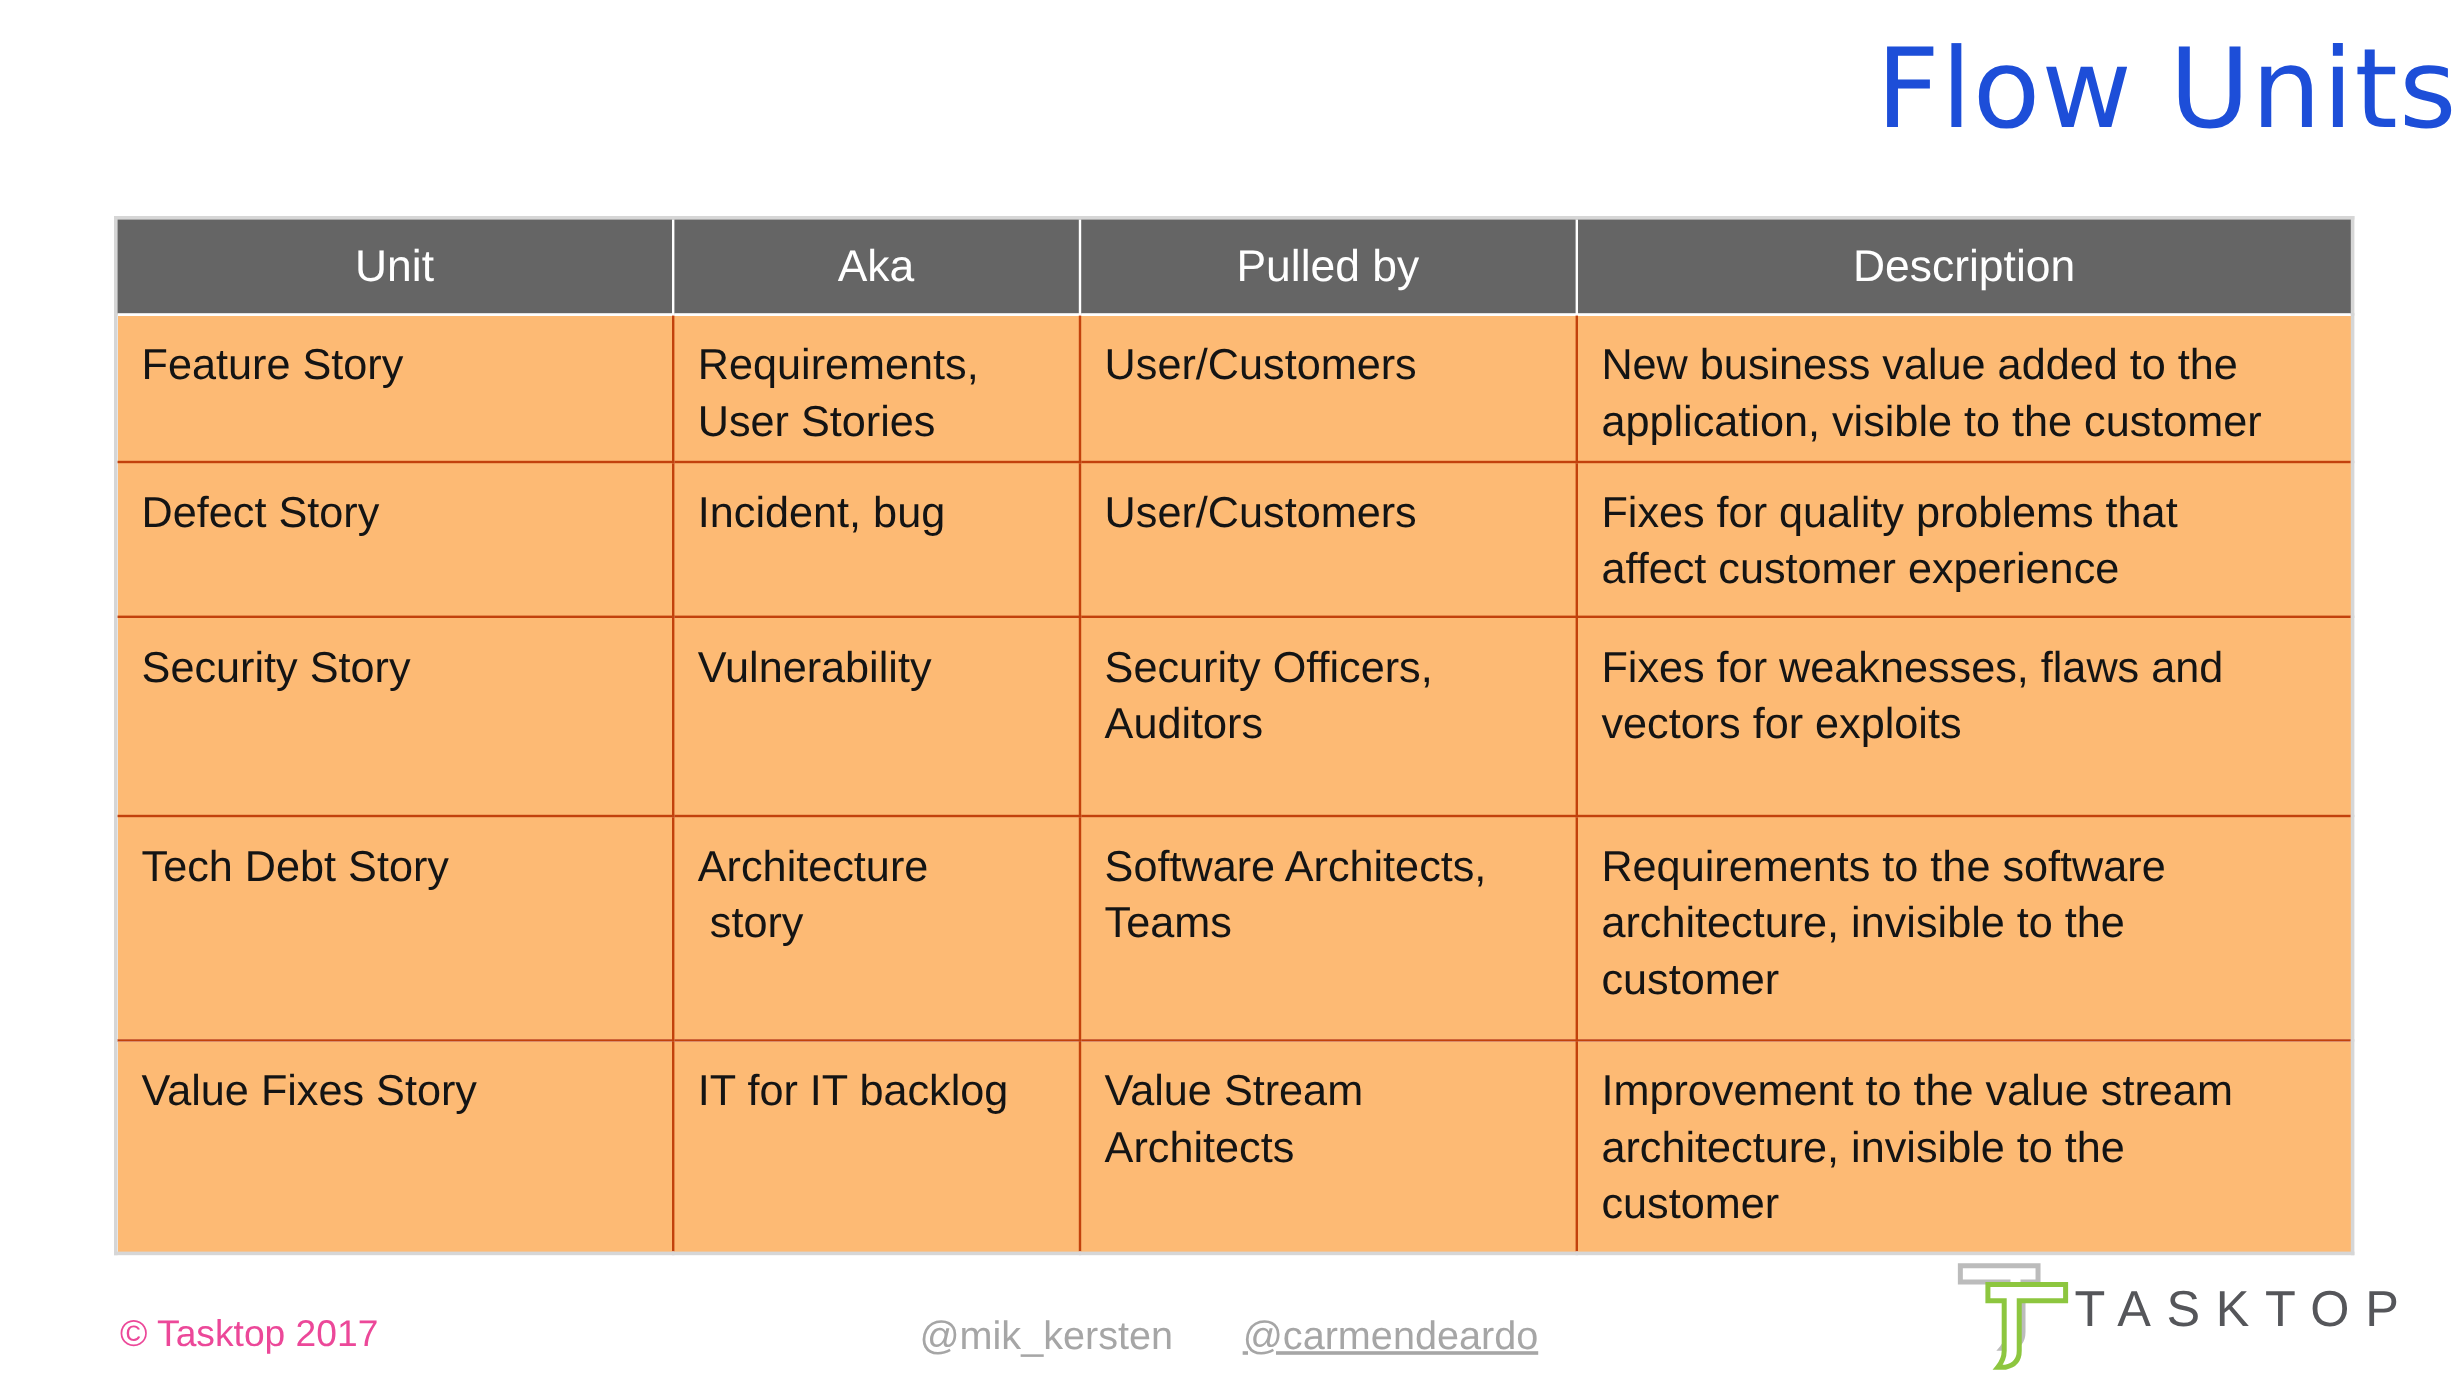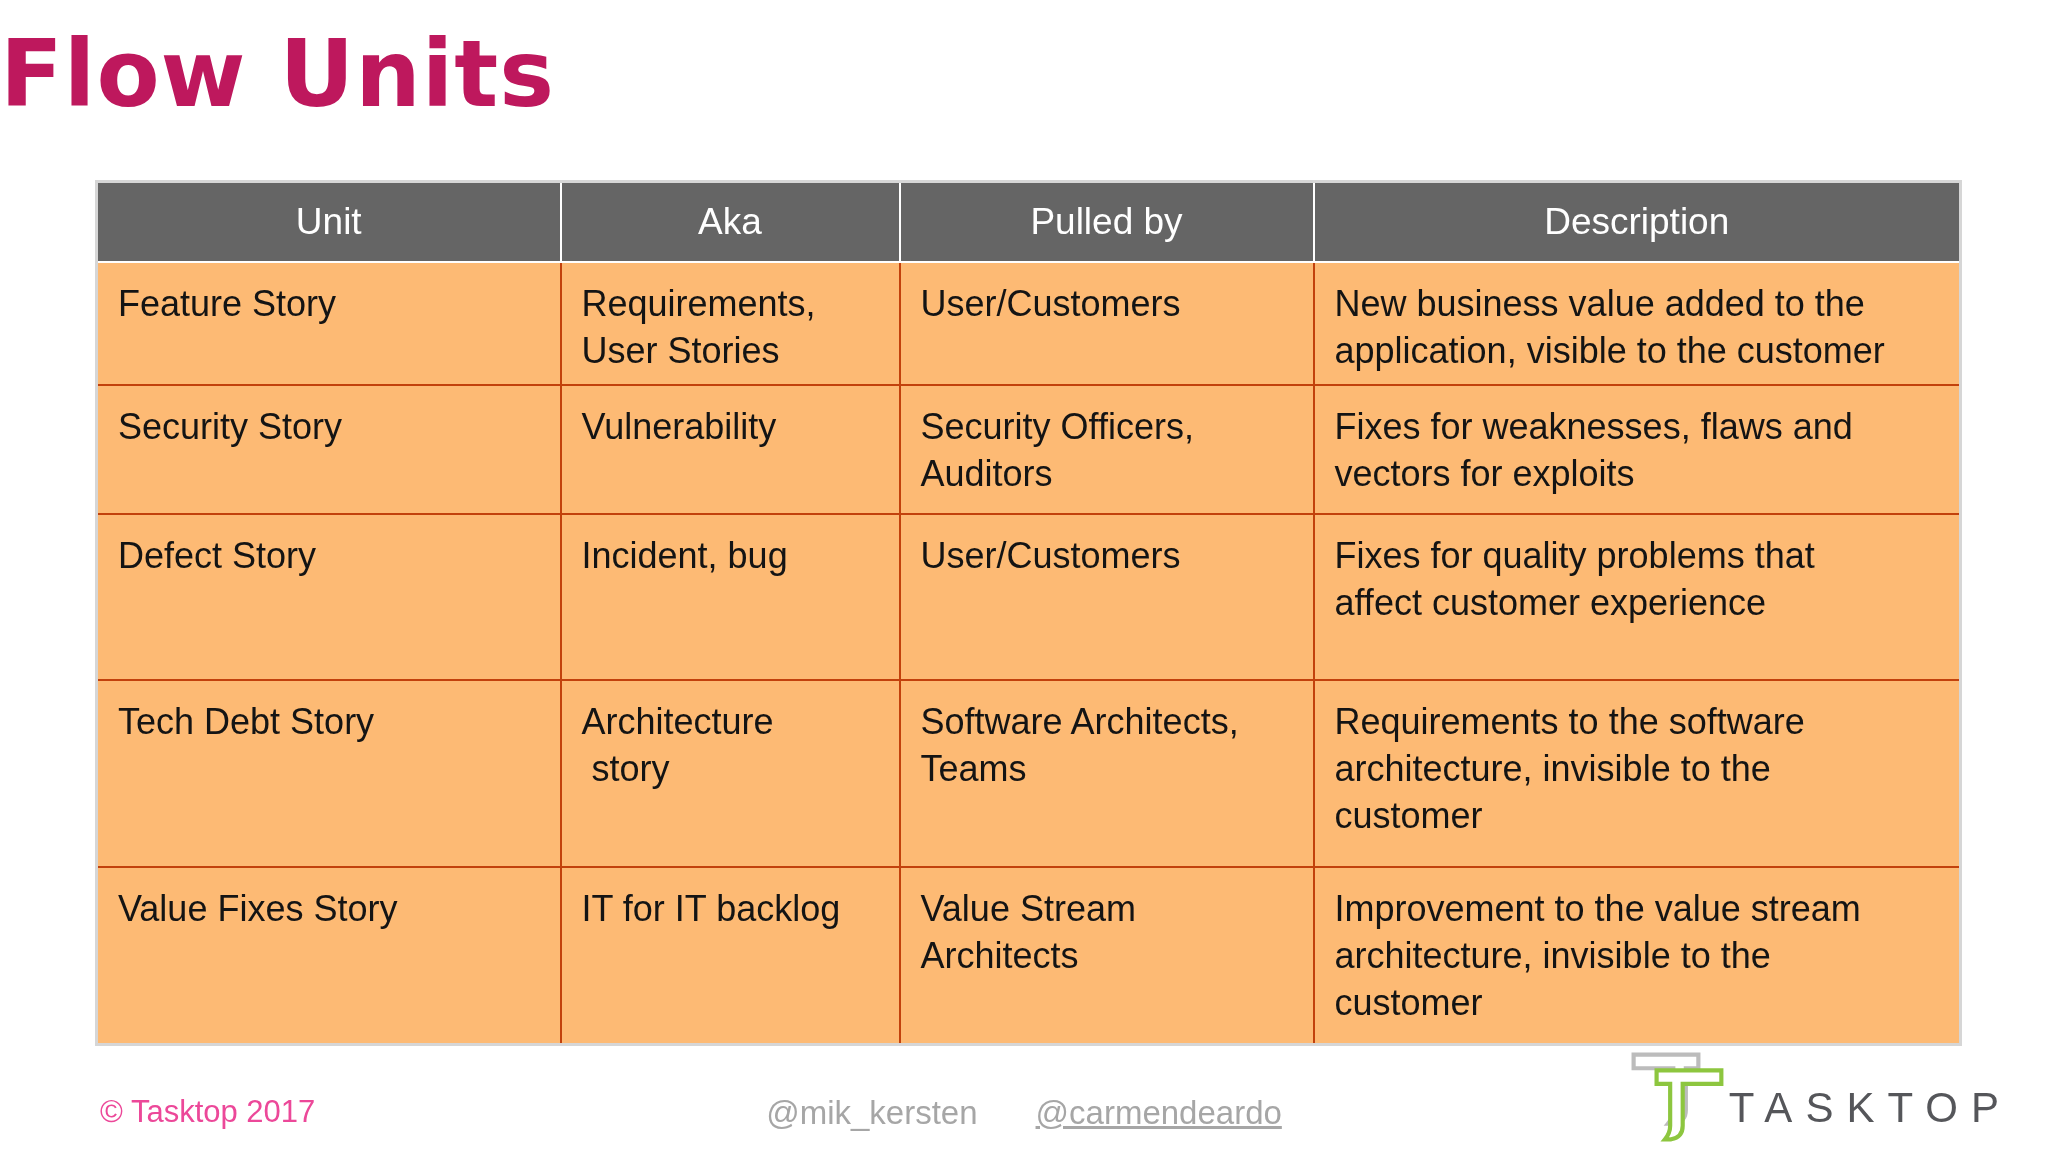--- a/index.html
+++ b/index.html
@@ -12,26 +12,26 @@
     font-family: "Liberation Sans", sans-serif;
   }
 
   
   .title {
     position: absolute;
     top: 22px;
     left: 0;
     width: 100%;
     margin: 0;
-    text-align: left;
+    text-align: right;
     font-family: "DejaVu Sans", "Liberation Sans", sans-serif;
-    font-weight: 700;
+    font-weight: 400;
     font-size: 92px;
     line-height: 1.15;
-    color: #be185d;
+    color: #1d4ed8;
     letter-spacing: 1px;
   }
 
   
   table.flow-units {
     position: absolute;
     left: 95px;
     top: 180px;
     width: 1864px;
     border-collapse: collapse;
@@ -82,21 +82,21 @@
     font-size: 33px;
     color: #a6a6a6;
   }
   .handles .handle + .handle { margin-left: 58px; text-decoration: underline; }
 
   .logo {
     position: absolute;
     right: 36px;
     top: 1052px;
     display: flex;
-    align-items: flex-end;
+    align-items: center;
   }
   .logo svg { width: 94px; height: 90px; display: block; }
   .logo-text {
     font-size: 42px;
     letter-spacing: 13px;
     color: #55565a;
     line-height: 1;
     padding-bottom: 13px;
     margin-left: 4px;
   }
@@ -126,33 +126,33 @@
     <tbody>
       <tr>
         <td>Feature Story</td>
         <td>Requirements,
 User Stories</td>
         <td>User/Customers</td>
         <td>New business value added to the
 application, visible to the customer</td>
       </tr>
       <tr>
+        <td>Defect Story</td>
+        <td>Incident, bug</td>
+        <td>User/Customers</td>
+        <td>Fixes for quality problems that
+affect customer experience</td>
+      </tr>
+      <tr>
         <td>Security Story</td>
         <td>Vulnerability</td>
         <td>Security Officers,
 Auditors</td>
         <td>Fixes for weaknesses, flaws and
 vectors for exploits</td>
-      </tr>
-      <tr>
-        <td>Defect Story</td>
-        <td>Incident, bug</td>
-        <td>User/Customers</td>
-        <td>Fixes for quality problems that
-affect customer experience</td>
       </tr>
       <tr>
         <td>Tech Debt Story</td>
         <td>Architecture
  story</td>
         <td>Software Architects,
 Teams</td>
         <td>Requirements to the software
 architecture, invisible to the
 customer</td>

